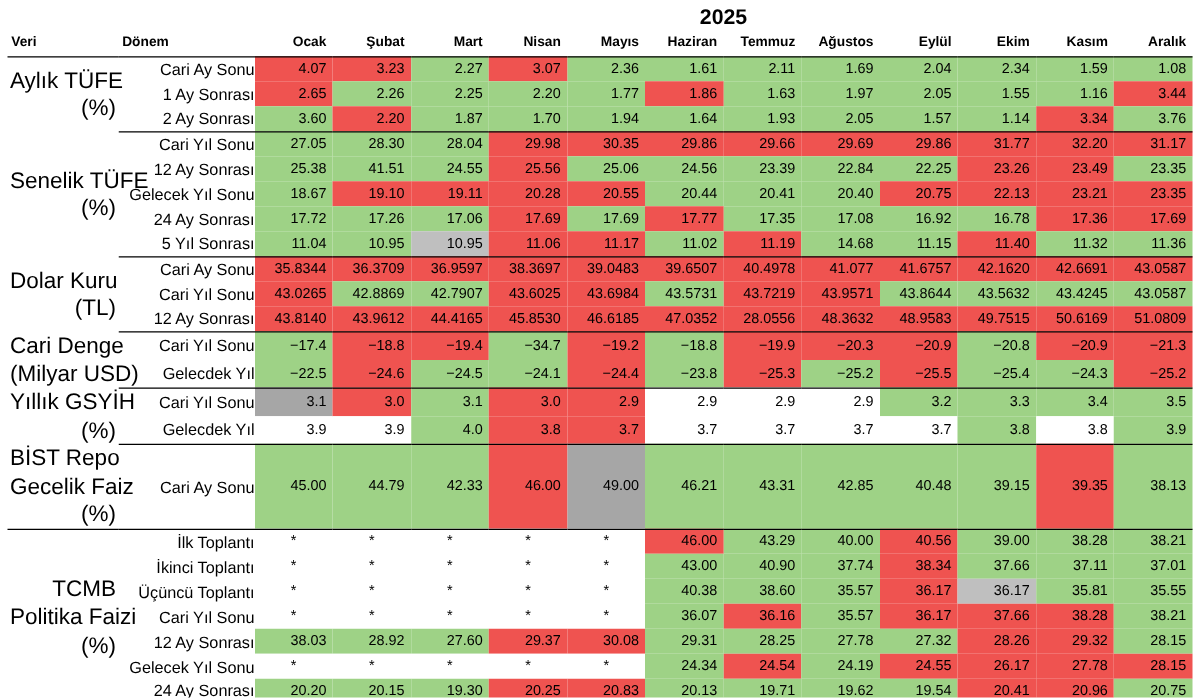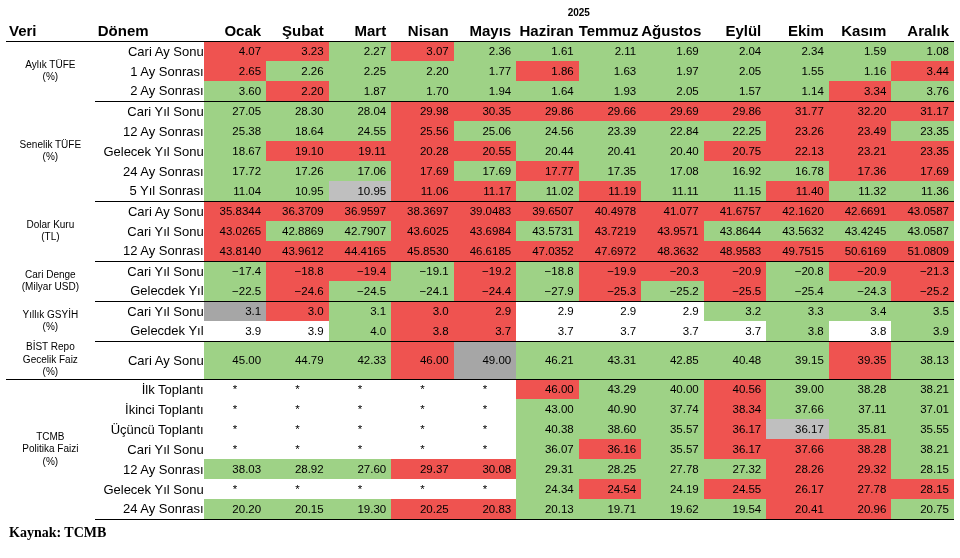--- a/index.html
+++ b/index.html
@@ -14,25 +14,25 @@
   table{border-collapse:collapse;width:948px;table-layout:fixed;}
   td,th{
     font-size:11.5px;
     padding:0;
     height:20px;
     text-align:right;
     vertical-align:middle;
     white-space:nowrap;
     box-sizing:border-box;
   }
-  .yearrow td{font-weight:bold;font-size:10px;text-align:center;border:none;height:16px;}
-  .hdr td{font-weight:bold;font-size:15px;border-bottom:1.4px solid #000;height:21px;padding-right:5px;}
+  .yearrow td{font-weight:bold;font-size:17px;text-align:center;border:none;height:16px;}
+  .hdr td{font-weight:bold;font-size:11px;border-bottom:1.4px solid #000;height:21px;padding-right:5px;}
   .hdr td.l{text-align:left;padding-left:3px;padding-right:0;}
   .grp{
-    text-align:center;font-size:10px;vertical-align:middle;
+    text-align:right;font-size:18px;vertical-align:middle;
     padding:0 2px;line-height:1.25;
   }
   .sub{text-align:right;padding-left:4px;font-size:13px;}
   .num{padding-right:5px;}
   .g{background:#9ed286;}
   .r{background:#ef5350;}
   .gy{background:#bfbfbf;}
   .gy2{background:#a6a6a6;}
   .w{background:#ffffff;}
   .lastband td{border-bottom:1.4px solid #000;}
@@ -142,21 +142,21 @@
           <td class="num r">29.66</td>
           <td class="num r">29.69</td>
           <td class="num r">29.86</td>
           <td class="num r">31.77</td>
           <td class="num r">32.20</td>
           <td class="num r">31.17</td>
         </tr>
         <tr>
           <td class="sub">12 Ay Sonrası</td>
           <td class="num g">25.38</td>
-          <td class="num g">18.64</td>
+          <td class="num g">41.51</td>
           <td class="num g">24.55</td>
           <td class="num r">25.56</td>
           <td class="num g">25.06</td>
           <td class="num g">24.56</td>
           <td class="num g">23.39</td>
           <td class="num g">22.84</td>
           <td class="num g">22.25</td>
           <td class="num r">23.26</td>
           <td class="num r">23.49</td>
           <td class="num g">23.35</td>
@@ -193,21 +193,21 @@
         </tr>
         <tr class="lastband">
           <td class="sub">5 Yıl Sonrası</td>
           <td class="num g">11.04</td>
           <td class="num g">10.95</td>
           <td class="num gy">10.95</td>
           <td class="num r">11.06</td>
           <td class="num r">11.17</td>
           <td class="num g">11.02</td>
           <td class="num r">11.19</td>
-          <td class="num g">11.11</td>
+          <td class="num g">14.68</td>
           <td class="num g">11.15</td>
           <td class="num r">11.40</td>
           <td class="num g">11.32</td>
           <td class="num g">11.36</td>
         </tr>
         <tr>
           <td class="grp" rowspan="3"><span>Dolar Kuru</span><br><span>(TL)</span></td>
           <td class="sub">Cari Ay Sonu</td>
           <td class="num r">35.8344</td>
           <td class="num r">36.3709</td>
@@ -238,51 +238,51 @@
           <td class="num g">43.0587</td>
         </tr>
         <tr class="lastband">
           <td class="sub">12 Ay Sonrası</td>
           <td class="num r">43.8140</td>
           <td class="num r">43.9612</td>
           <td class="num r">44.4165</td>
           <td class="num r">45.8530</td>
           <td class="num r">46.6185</td>
           <td class="num r">47.0352</td>
-          <td class="num r">47.6972</td>
+          <td class="num r">28.0556</td>
           <td class="num r">48.3632</td>
           <td class="num r">48.9583</td>
           <td class="num r">49.7515</td>
           <td class="num r">50.6169</td>
           <td class="num r">51.0809</td>
         </tr>
         <tr>
           <td class="grp" rowspan="2"><span>Cari Denge</span><br><span>(Milyar USD)</span></td>
           <td class="sub">Cari Yıl Sonu</td>
           <td class="num g">−17.4</td>
           <td class="num r">−18.8</td>
           <td class="num r">−19.4</td>
-          <td class="num g">−19.1</td>
+          <td class="num g">−34.7</td>
           <td class="num r">−19.2</td>
           <td class="num g">−18.8</td>
           <td class="num r">−19.9</td>
           <td class="num r">−20.3</td>
           <td class="num r">−20.9</td>
           <td class="num g">−20.8</td>
           <td class="num r">−20.9</td>
           <td class="num r">−21.3</td>
         </tr>
         <tr class="lastband">
           <td class="sub">Gelecdek Yıl</td>
           <td class="num g">−22.5</td>
           <td class="num r">−24.6</td>
           <td class="num g">−24.5</td>
           <td class="num g">−24.1</td>
           <td class="num r">−24.4</td>
-          <td class="num g">−27.9</td>
+          <td class="num g">−23.8</td>
           <td class="num r">−25.3</td>
           <td class="num g">−25.2</td>
           <td class="num r">−25.5</td>
           <td class="num g">−25.4</td>
           <td class="num g">−24.3</td>
           <td class="num r">−25.2</td>
         </tr>
         <tr>
           <td class="grp" rowspan="2"><span>Yıllık GSYİH</span><br><span>(%)</span></td>
           <td class="sub">Cari Yıl Sonu</td>

